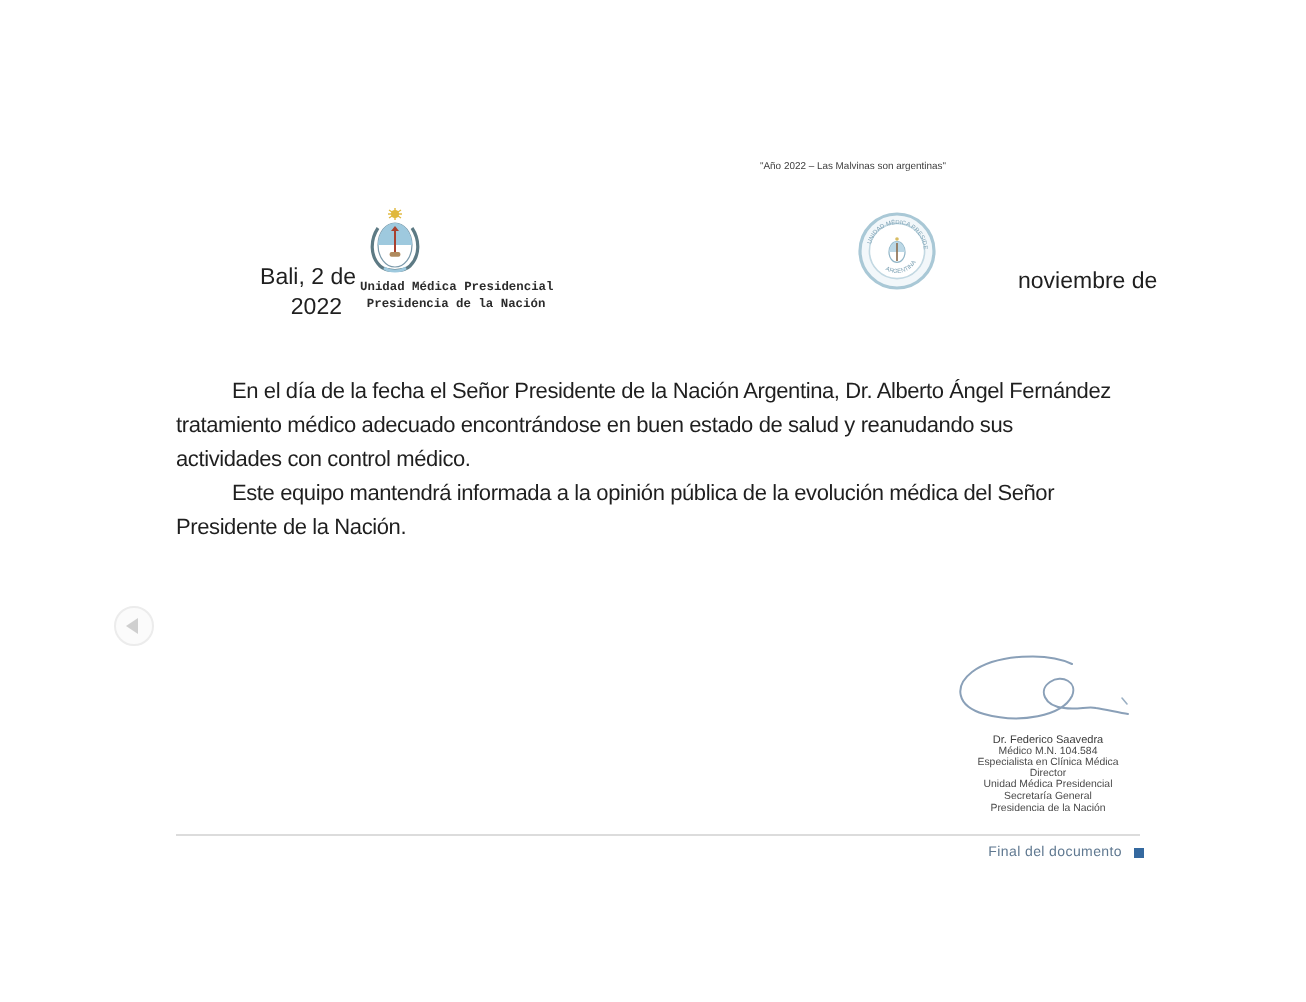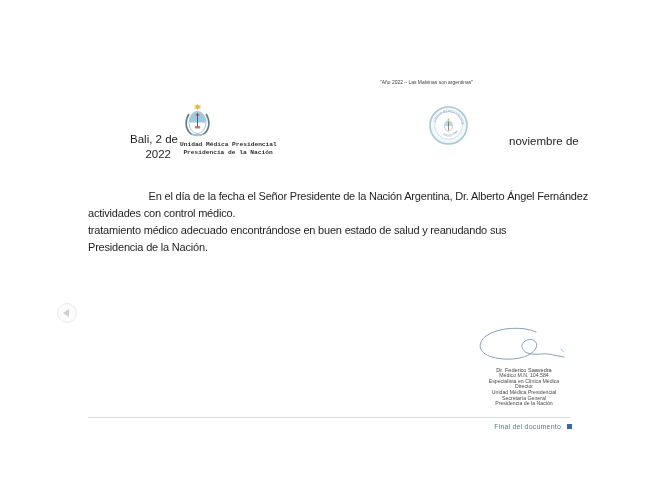--- a/index.html
+++ b/index.html
@@ -23,21 +23,21 @@
   .org-inner{
     font-family:"Liberation Mono","DejaVu Sans Mono",monospace;font-weight:bold;
     font-size:10px;line-height:14px;color:#2b2b2b;width:155px;text-align:center;
     transform:scale(0.62);transform-origin:left top;white-space:nowrap;
   }
   .seal-wrap{left:429px;top:106px;width:39px;height:39px;}
 
   
   .body-text{left:88px;top:188px;width:500px;font-size:11px;letter-spacing:-0.2px;line-height:17px;color:#1f1f1f;}
   .body-line{white-space:nowrap;}
-  .indent{padding-left:28px;text-align:right;}
+  .indent{padding-left:28px;}
 
   
   .nav-prev{
     left:57px;top:303px;width:20px;height:20px;border-radius:50%;
     border:1px solid #ececec;background:#fbfbfb;cursor:pointer;
     display:flex;align-items:center;justify-content:center;padding:0;
   }
   .nav-prev-tri{
     width:0;height:0;border-top:4px solid transparent;border-bottom:4px solid transparent;
     border-right:6px solid #cfcfcf;margin-right:2px;
@@ -121,23 +121,24 @@
       <path d="M15.5,20 a4,5.2 0 0 1 8,0 z" fill="#bcd8e6"></path>
       <line x1="19.5" y1="15.5" x2="19.5" y2="24.5" stroke="#8a6a4a" stroke-width="0.8"></line>
       <circle cx="19.5" cy="13.5" r="0.9" fill="#d8bc62"></circle>
     </svg>
   </div>
 
   <div class="abs date-right">noviembre de</div>
 
   <div class="abs body-text">
     <div class="body-line indent">En el día de la fecha el Señor Presidente de la Nación Argentina, Dr. Alberto Ángel Fernández</div>
+    <div class="body-line">tratamiento médico adecuado encontrándose en buen estado de salud y reanudando sus</div>
     <div class="body-line">actividades con control médico.</div>
-    <div class="body-line">tratamiento médico adecuado encontrándose en buen estado de salud y reanudando sus</div>
-    <div class="body-line">Presidencia de la Nación.</div>
+    <div class="body-line indent">Este equipo mantendrá informada a la opinión pública de la evolución médica del Señor</div>
+    <div class="body-line">Presidente de la Nación.</div>
   </div>
 
   <button class="abs nav-prev" aria-label="previous">
     <span class="nav-prev-tri"></span>
   </button>
 
   <div class="abs sig-stroke">
     <svg width="92" height="40" viewBox="0 0 92 40">
       <path d="M60,6 C48,0 22,1 10,10 C1,17 2,27 16,31 C34,36 55,32 60,22 C63,15 55,11 49,15 C43,19 46,27 56,28 C63,29 68,27 72,28 C78,29 84,30.5 88,31" fill="none" stroke="#8aa0b8" stroke-width="1" stroke-linecap="round"></path>
       <path d="M85,23 l2.5,3" fill="none" stroke="#9bb0c4" stroke-width="0.8" stroke-linecap="round"></path>

